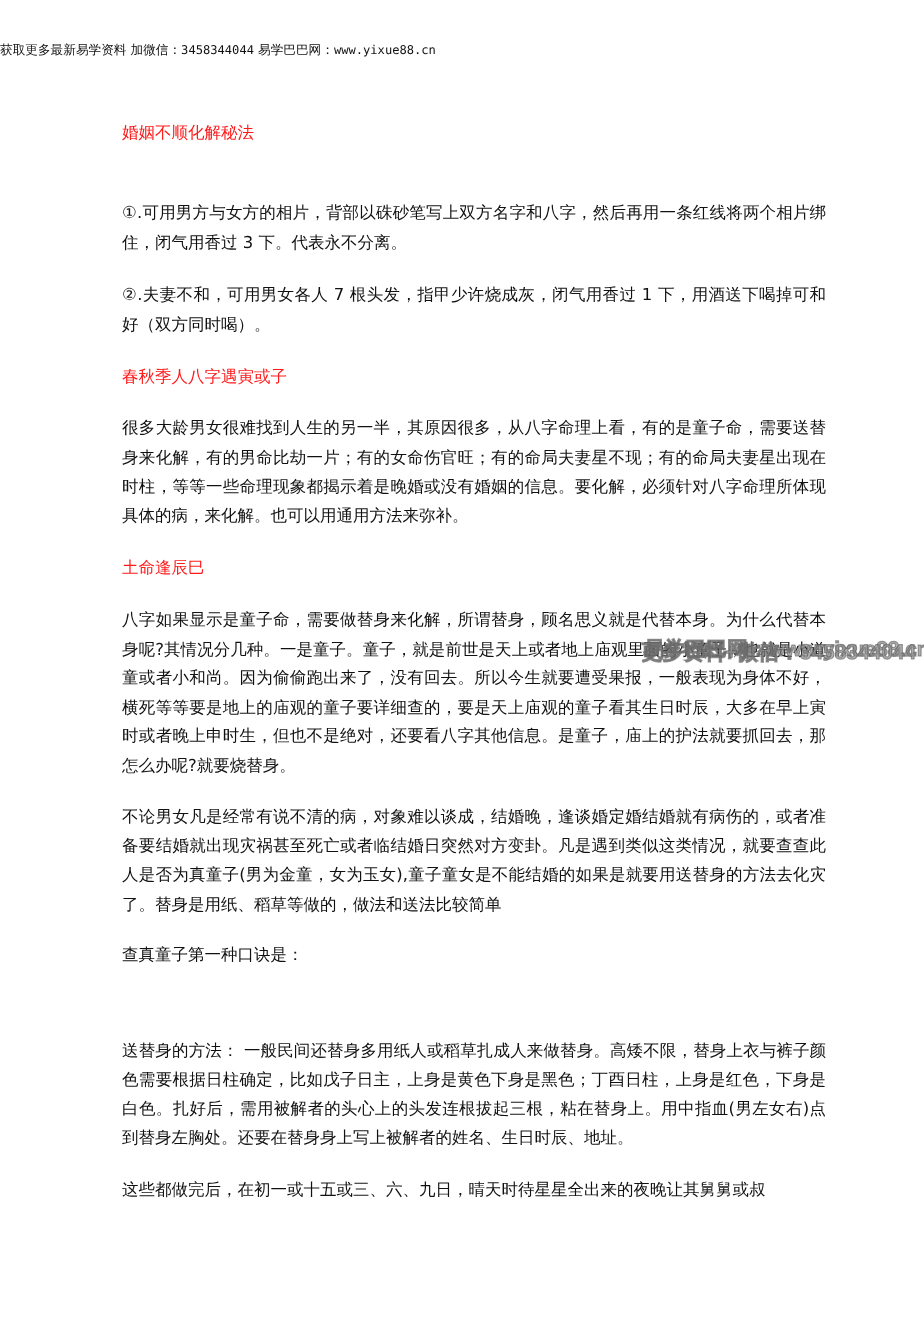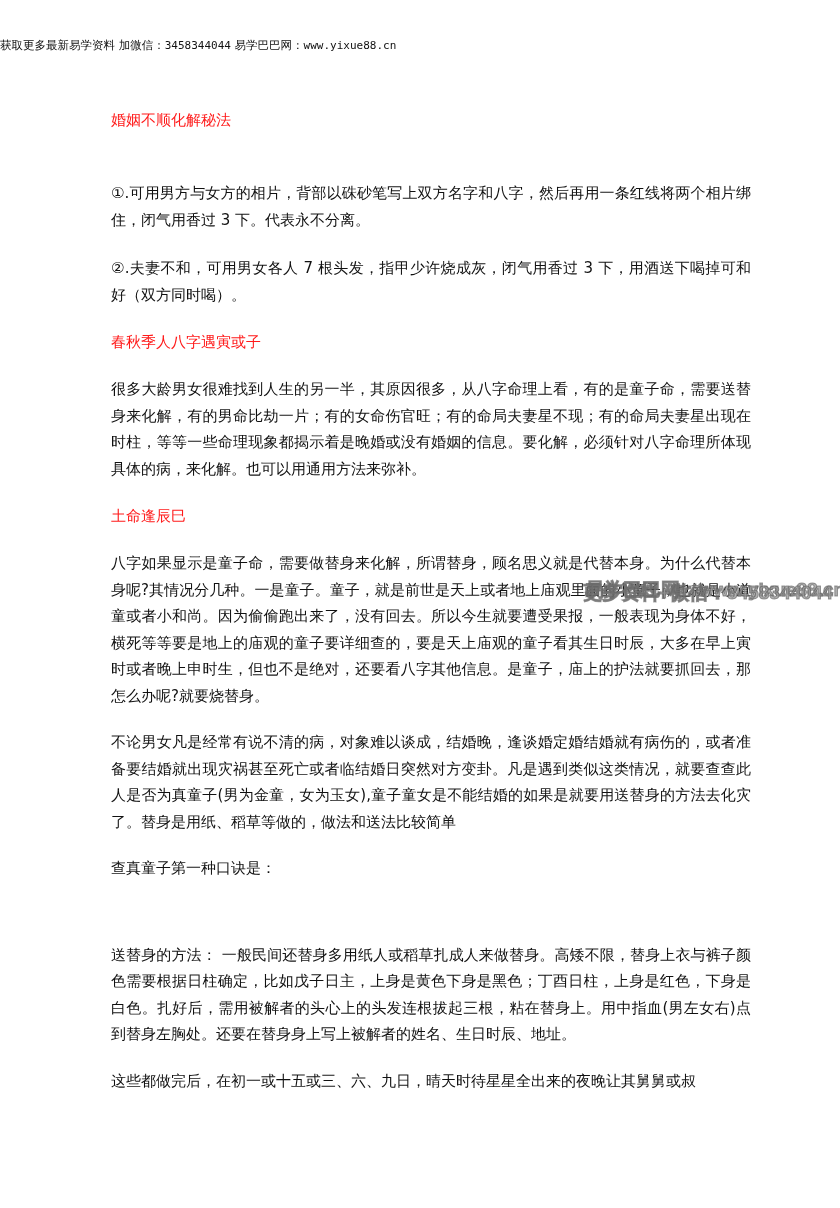--- a/index.html
+++ b/index.html
@@ -22,21 +22,21 @@
   <span>获取更多最新易学资料 加微信：</span><span class="mono">3458344044</span><span> 易学巴巴网：</span><span class="mono">www.yixue88.cn</span>
 </div>
 
 <div class="content">
 
   <p class="heading">婚姻不顺化解秘法</p>
   <div style="height:28px"></div>
   <div style="height:22px"></div>
   <p class="para">①.可用男方与女方的相片，背部以硃砂笔写上双方名字和八字，然后再用一条红线将两个相片绑住，闭气用香过 3 下。代表永不分离。</p>
   <div style="height:22px"></div>
-  <p class="para">②.夫妻不和，可用男女各人 7 根头发，指甲少许烧成灰，闭气用香过 3 下，用酒送下喝掉可和好（双方同时喝）。</p>
+  <p class="para">②.夫妻不和，可用男女各人 7 根头发，指甲少许烧成灰，闭气用香过 1 下，用酒送下喝掉可和好（双方同时喝）。</p>
   <div style="height:24px"></div>
 
   <p class="heading">春秋季人八字遇寅或子</p>
   <div style="height:24px"></div>
   <p class="para">很多大龄男女很难找到人生的另一半，其原因很多，从八字命理上看，有的是童子命，需要送替身来化解，有的男命比劫一片；有的女命伤官旺；有的命局夫妻星不现；有的命局夫妻星出现在时柱，等等一些命理现象都揭示着是晚婚或没有婚姻的信息。要化解，必须针对八字命理所体现具体的病，来化解。也可以用通用方法来弥补。</p>
   <div style="height:24px"></div>
 
   <p class="heading">土命逢辰巳</p>
   <div style="height:24px"></div>
   <p class="para">八字如果显示是童子命，需要做替身来化解，所谓替身，顾名思义就是代替本身。为什么代替本身呢?其情况分几种。一是童子。童子，就是前世是天上或者地上庙观里面的小童子，也就是小道童或者小和尚。因为偷偷跑出来了，没有回去。所以今生就要遭受果报，一般表现为身体不好，横死等等要是地上的庙观的童子要详细查的，要是天上庙观的童子看其生日时辰，大多在早上寅时或者晚上申时生，但也不是绝对，还要看八字其他信息。是童子，庙上的护法就要抓回去，那怎么办呢?就要烧替身。</p>

